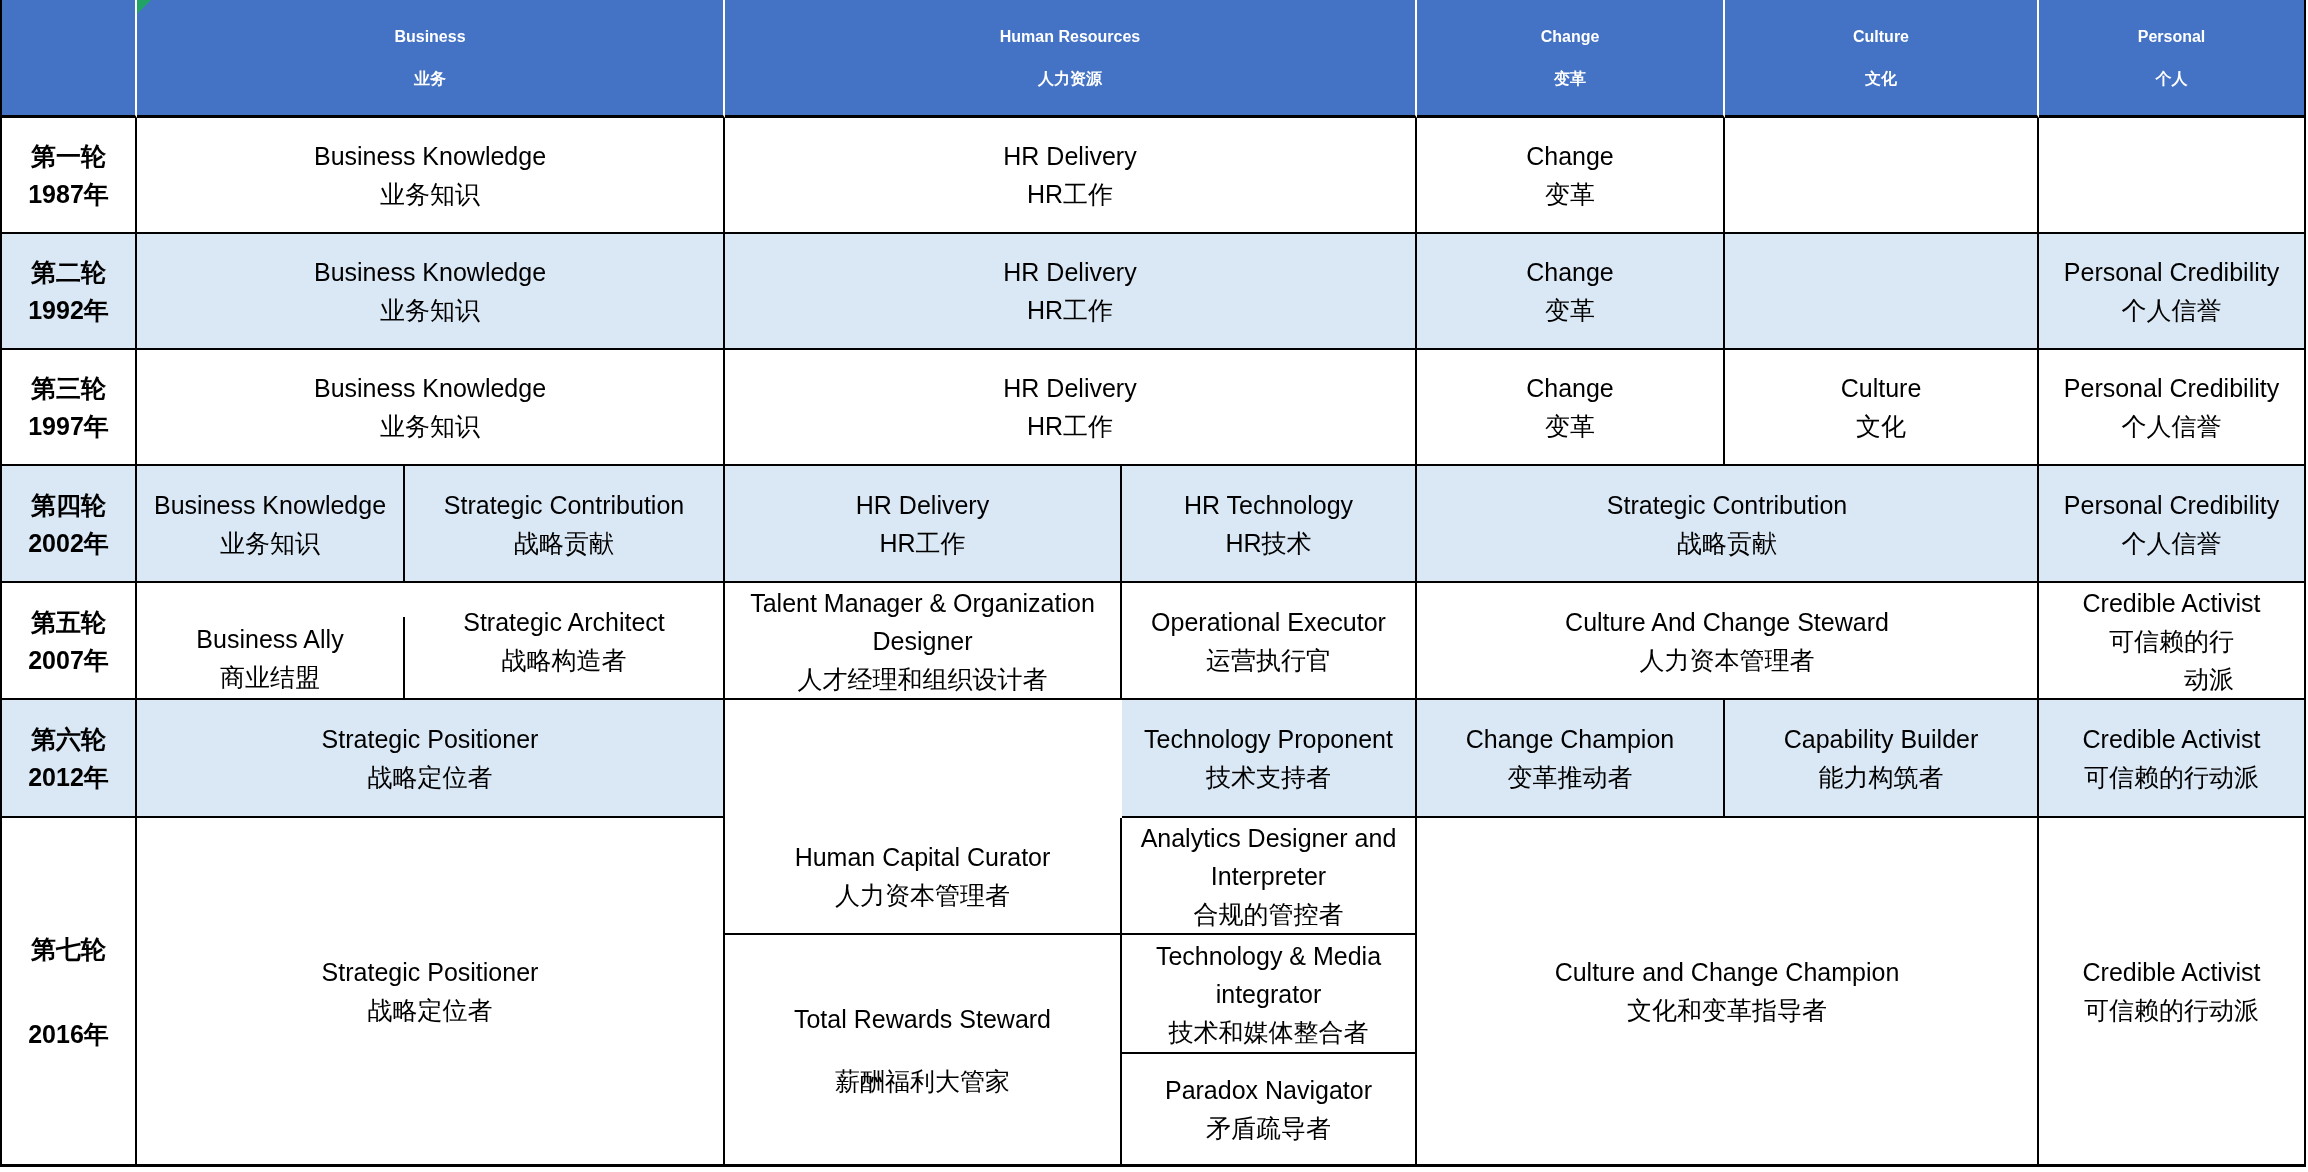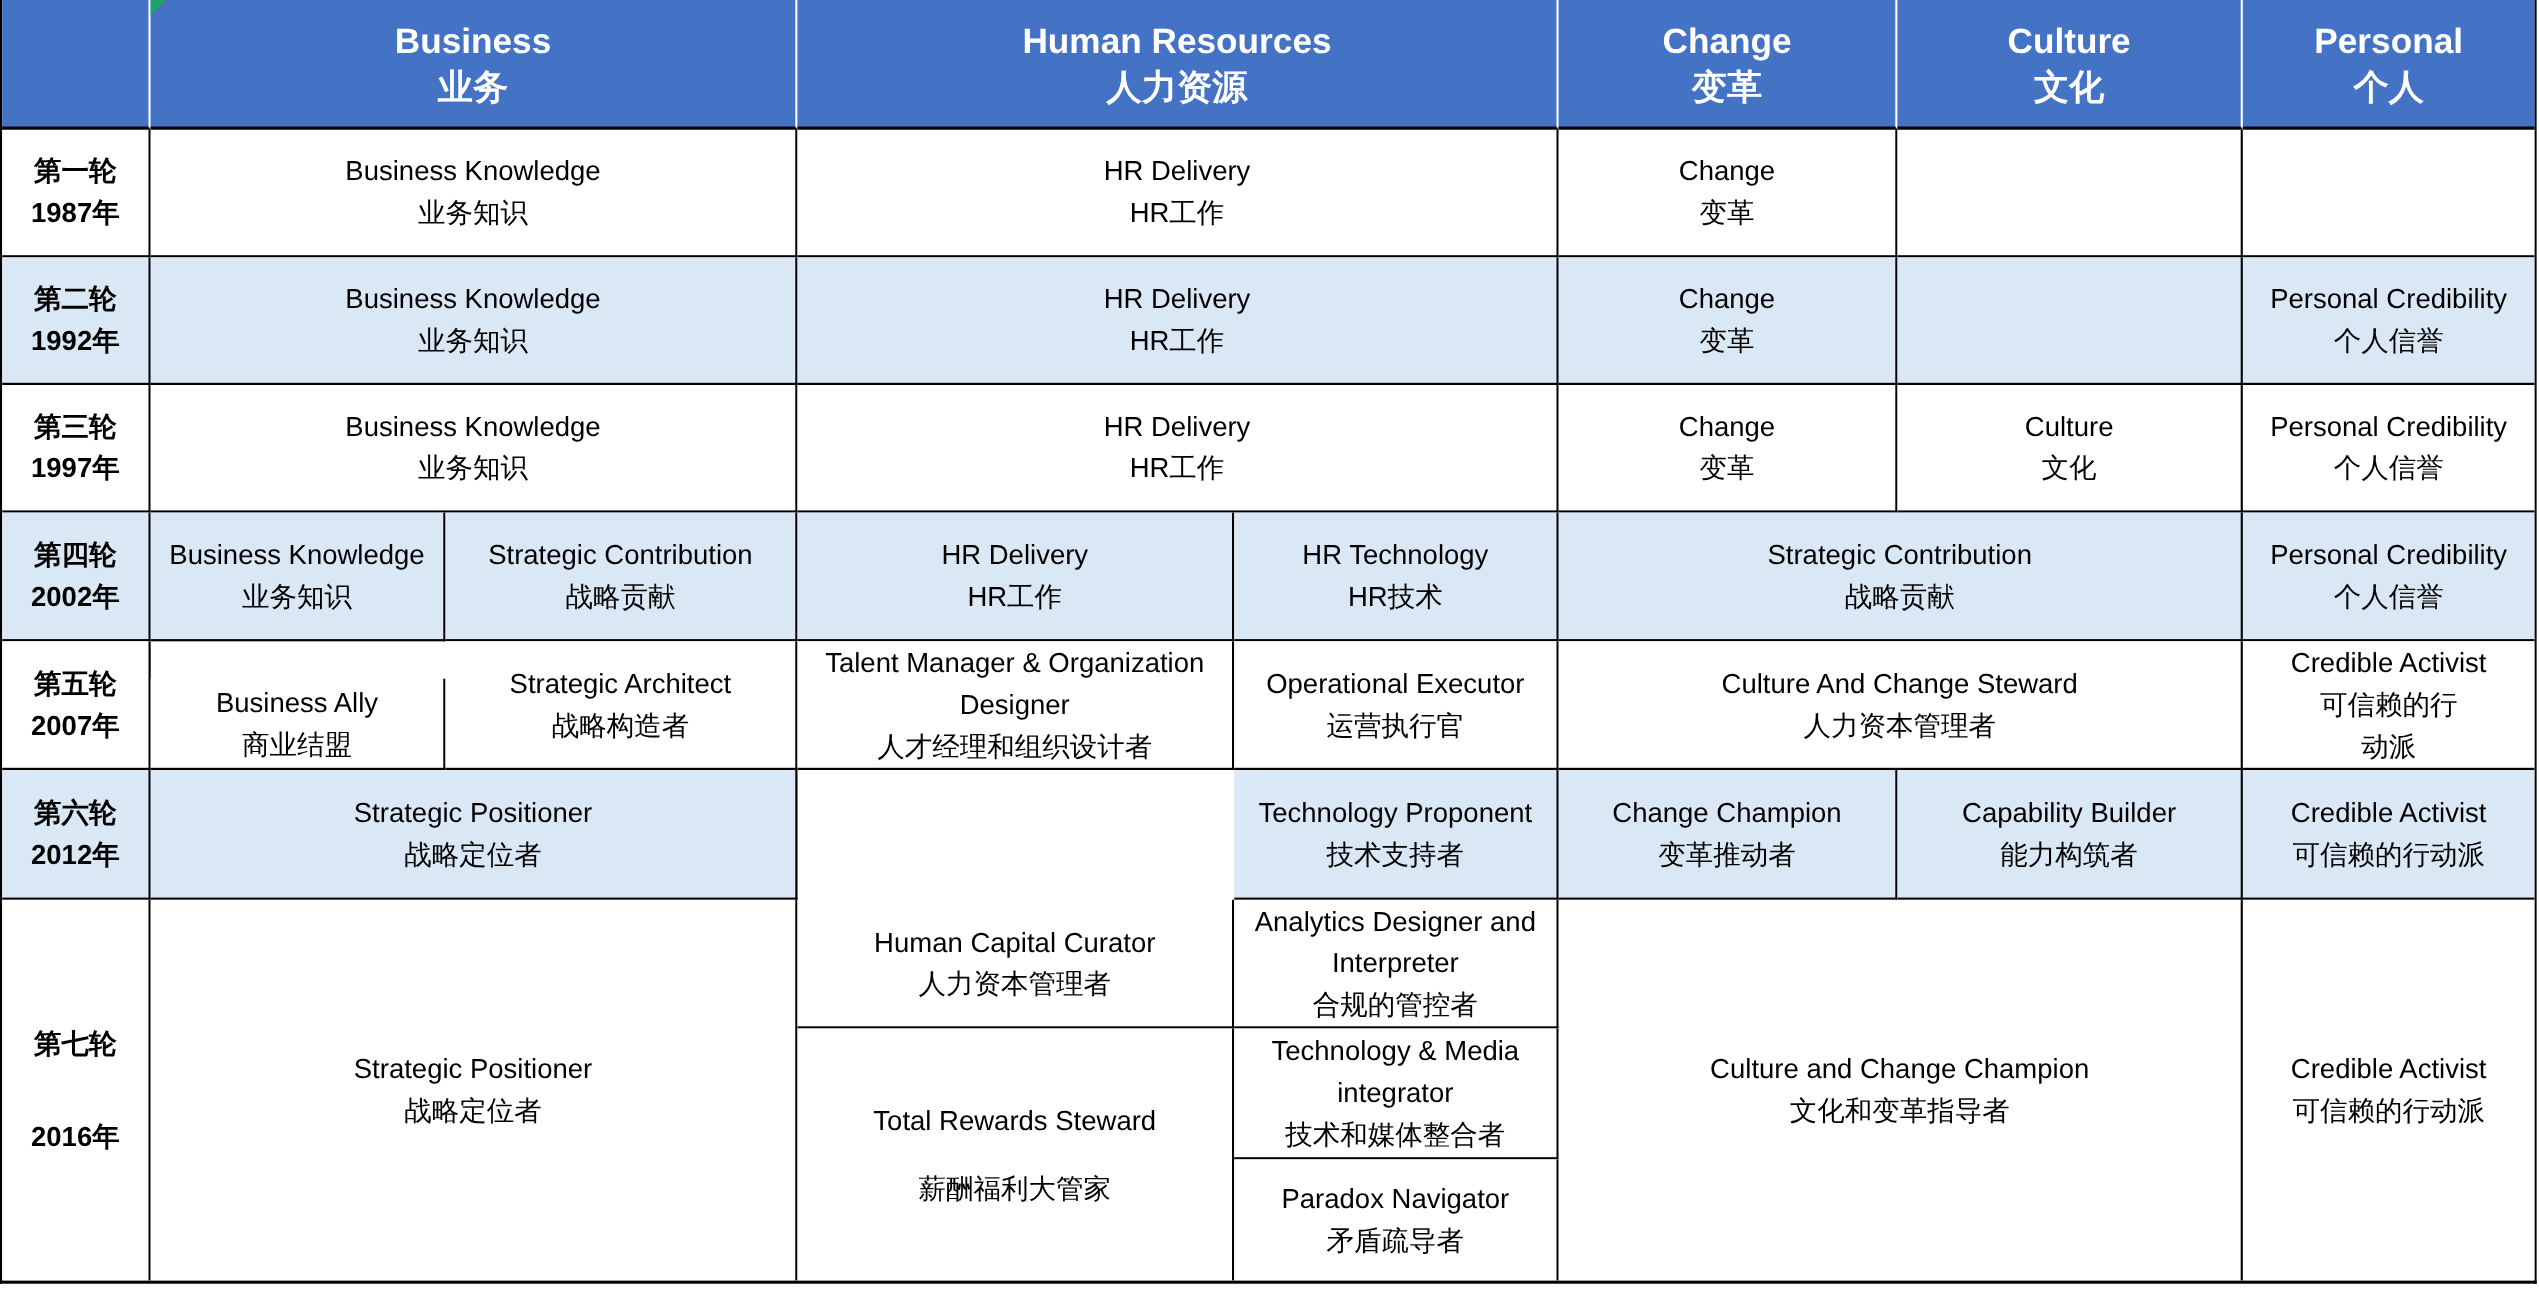--- a/index.html
+++ b/index.html
@@ -37,27 +37,27 @@
     border-right:2px solid var(--grid-line);
     border-bottom:2px solid var(--grid-line);
     overflow:hidden;
   }
   .cell.alt{background:var(--alt-row-bg);}
   .cell.label{font-weight:bold;}
   .cell.header{
     background:var(--header-bg);
     color:var(--header-text);
     font-weight:bold;
-    font-size:32px;line-height:42px;
+    font-size:16px;line-height:42px;
     border-right:2px solid var(--header-divider);
     border-bottom:3px solid var(--grid-line);
   }
   .cell.col-end{border-right:none;}
   .cell.row-end{border-bottom:none;}
-  .cell .cn{white-space:pre-line;}
+  .cell .cn{white-space:pre-line;text-align:right;}
   .error-indicator{
     position:absolute;left:137px;top:0;
     width:0;height:0;
     border-top:14px solid var(--indicator);
     border-right:14px solid transparent;
     z-index:5;
   }
 </style>
 </head>
 <body>

